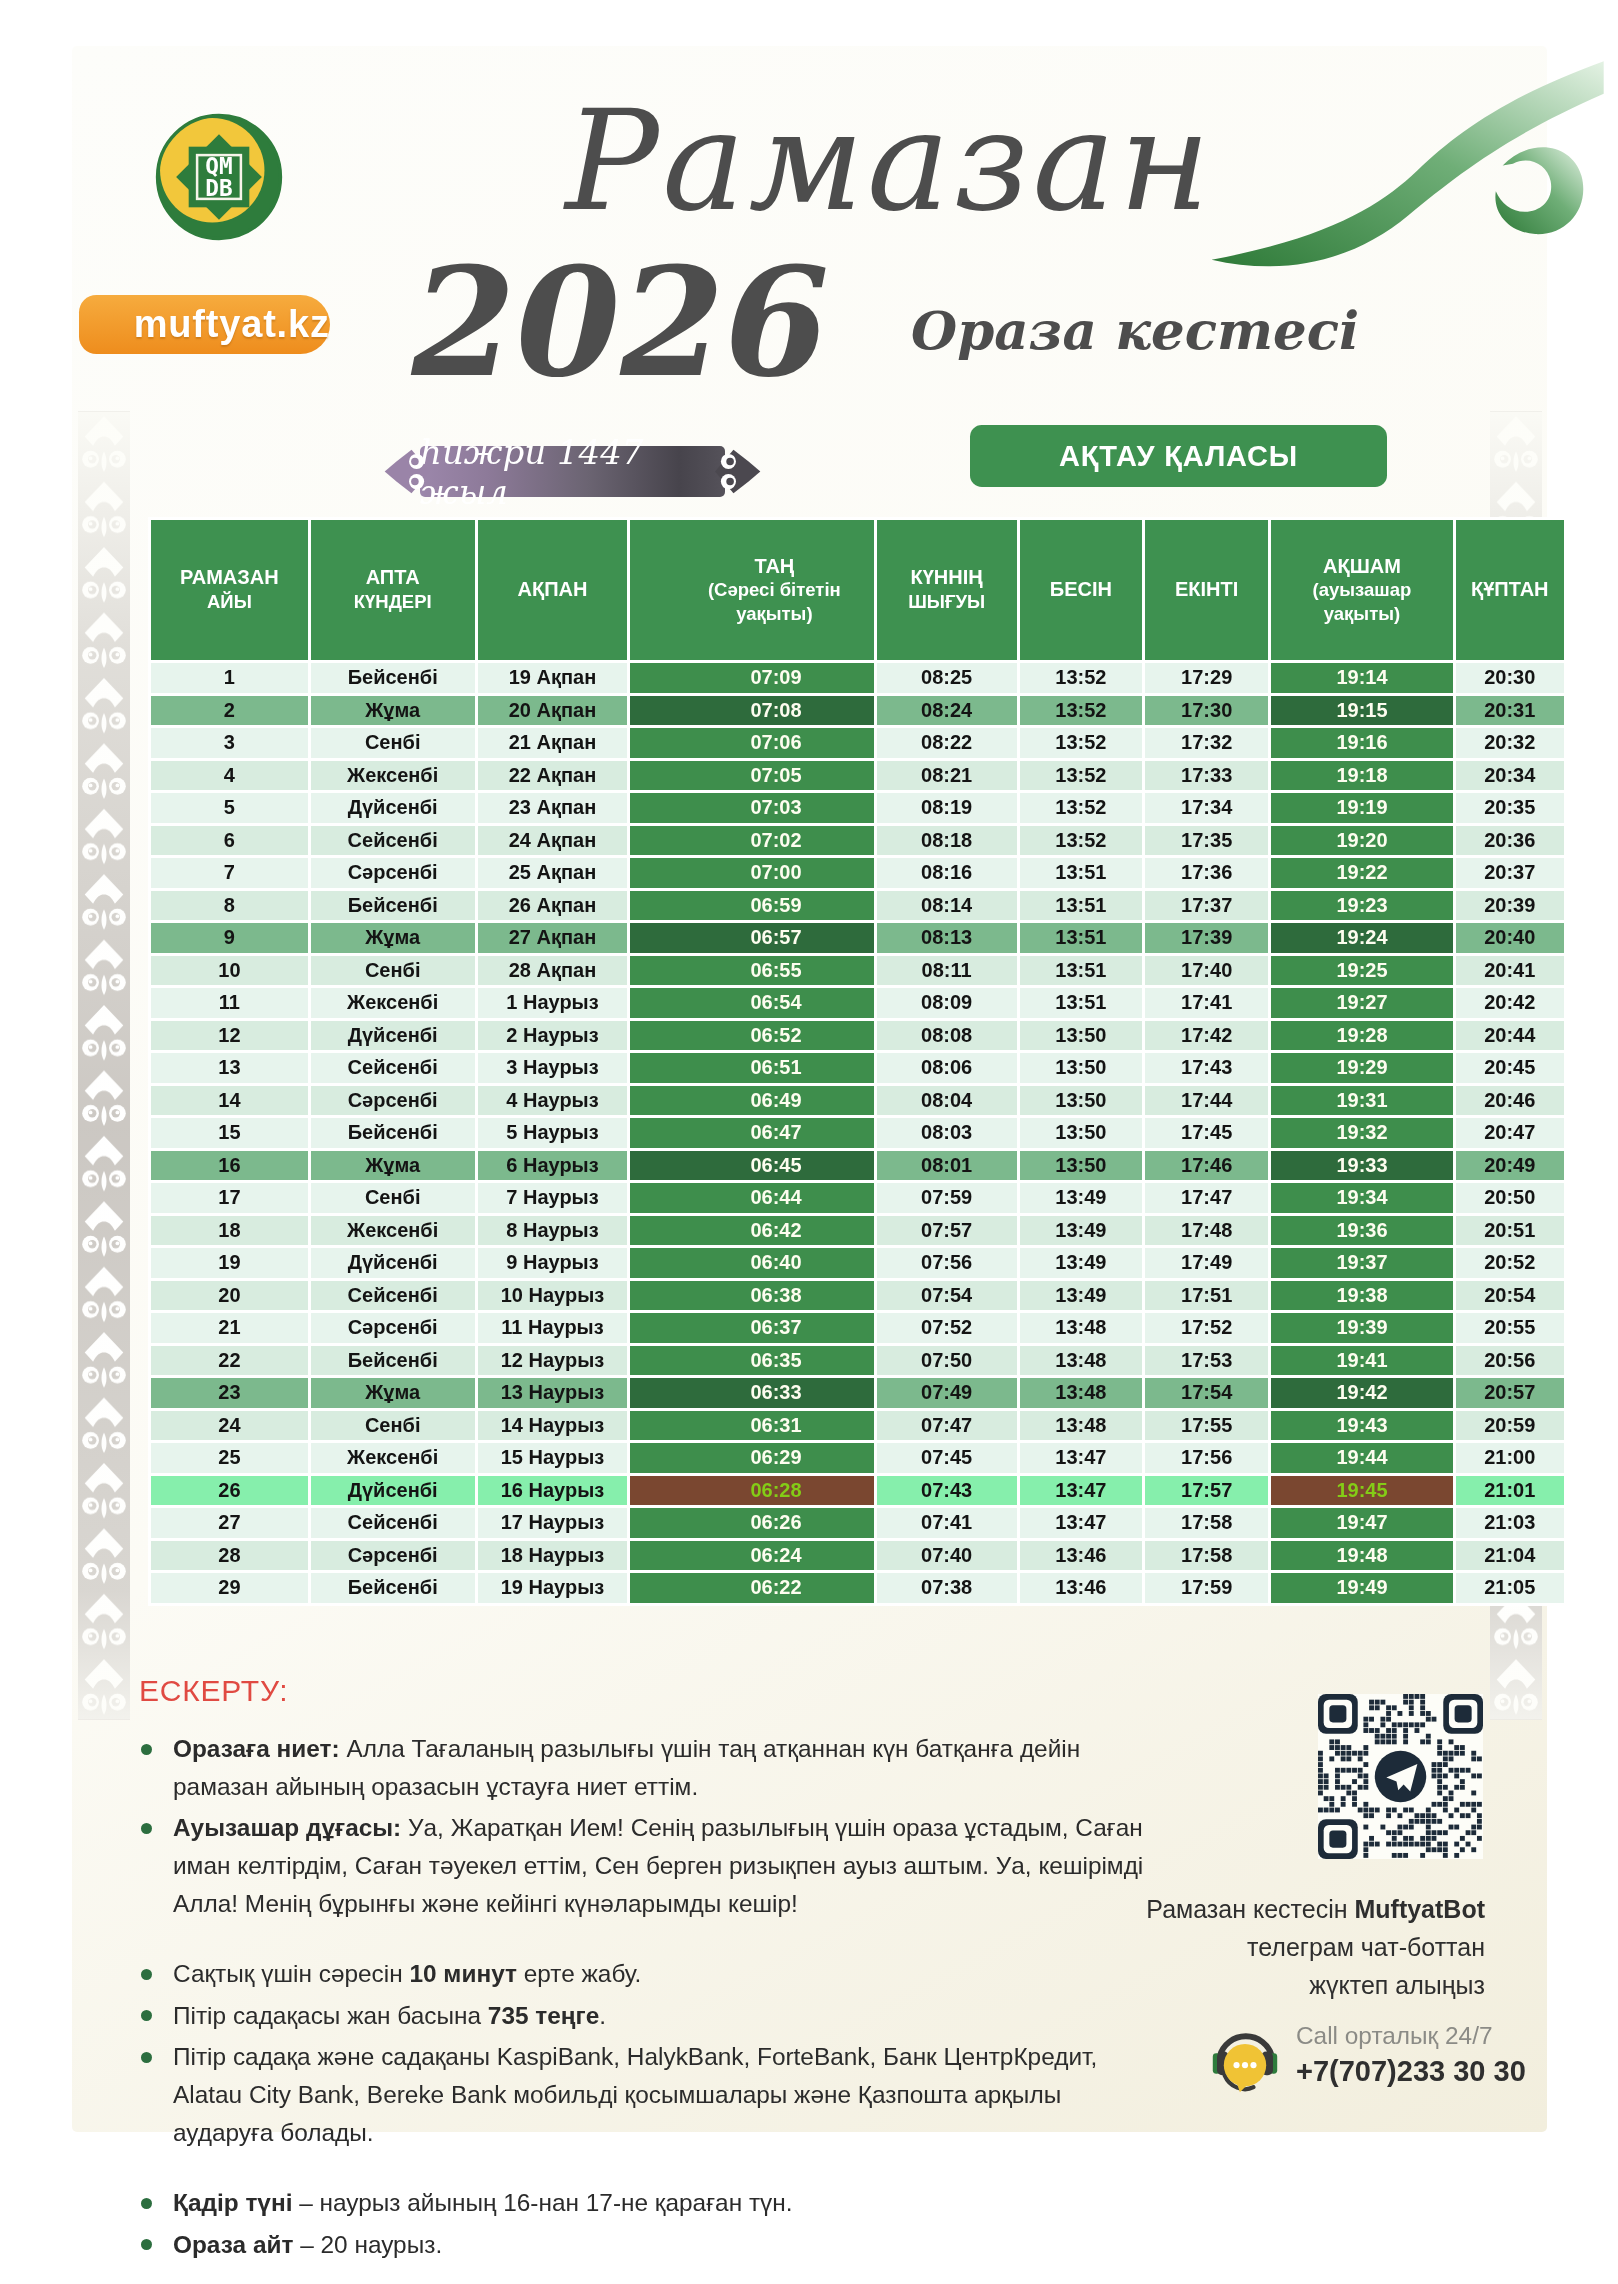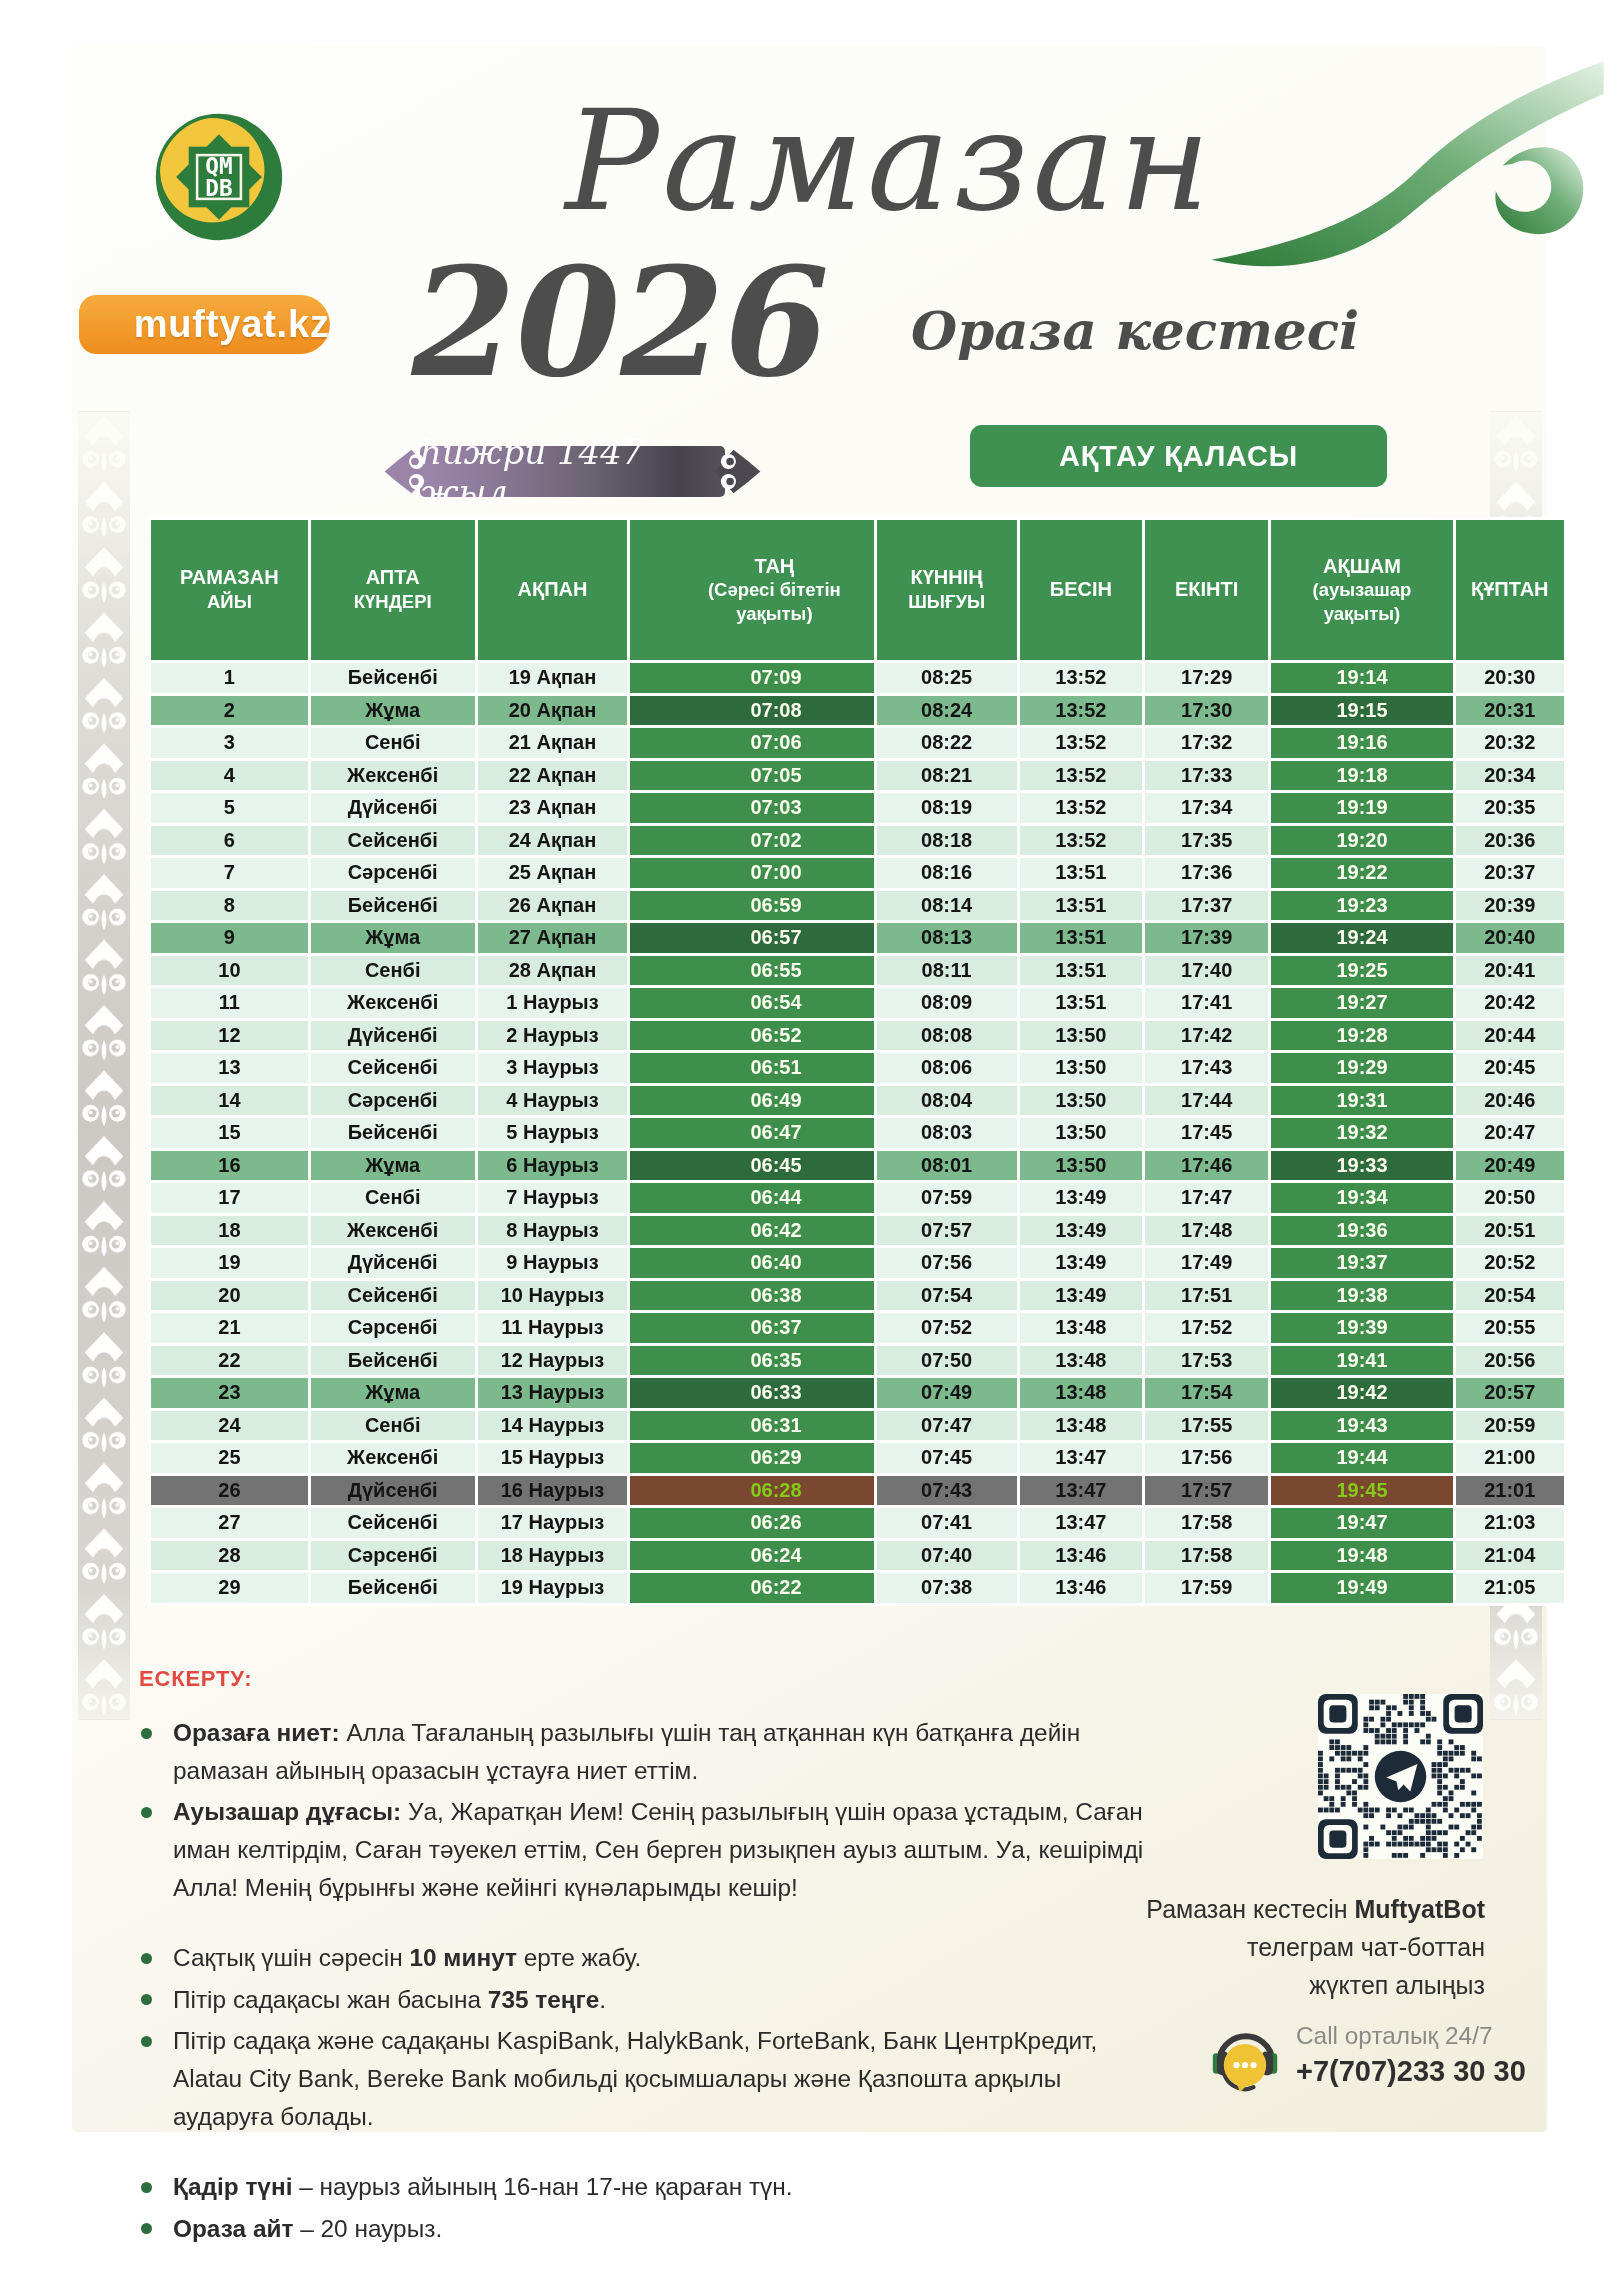--- a/index.html
+++ b/index.html
@@ -52,28 +52,28 @@
   th:nth-child(3),td:nth-child(3){width:143px;min-width:143px;}
   th:nth-child(4),td:nth-child(4){width:192px;min-width:192px;padding-left:48px;}
   th:nth-child(5),td:nth-child(5){width:133px;min-width:133px;}
   th:nth-child(6),td:nth-child(6){width:116px;min-width:116px;}
   th:nth-child(7),td:nth-child(7){width:116px;min-width:116px;}
   th:nth-child(8),td:nth-child(8){width:175px;min-width:175px;}
   th:nth-child(9),td:nth-child(9){width:101px;min-width:101px;}
   tr.odd  td{background:#e7f4ed;}
   tr.even td{background:#d8ecdf;}
   tr.friday td{background:#7cb98d;}
-  tr.qadr td{background:#737373;}
+  tr.qadr td{background:#86efac;}
   tr.odd td.hl, tr.even td.hl{background:#3e8e4c;color:#fdfdef;}
   tr.friday td.hl{background:#2e6b3c;color:#fdfdef;}
   tr.qadr td.hl{background:#7a4730;color:#84cc16;}
 
   
   .notes{position:absolute;left:67px;top:1620px;width:1011px;color:#2b2b2b;}
-  .notes-heading{color:#e04a42;font-size:22px;font-weight:bold;margin:0 0 22px 0;letter-spacing:0.8px;}
+  .notes-heading{color:#e04a42;font-size:30px;font-weight:normal;margin:8px 0 22px 0;letter-spacing:0.8px;}
   .notes ul{list-style:none;margin:0 0 32px 0;padding:0;}
   .notes li{font-size:24.4px;line-height:38px;margin-bottom:3.4px;position:relative;padding-left:34px;}
   .bullet{position:absolute;left:1.7px;top:13.5px;width:11px;height:11px;border-radius:50%;
           background:#2c6e3f;}
   .bold{font-weight:bold;}
 
   
   .qr-block{position:absolute;left:1246px;top:1648px;}
   .qr-caption{position:absolute;right:62px;top:1844px;width:388px;text-align:right;
               font-size:25px;line-height:38px;color:#2e2e2e;}

